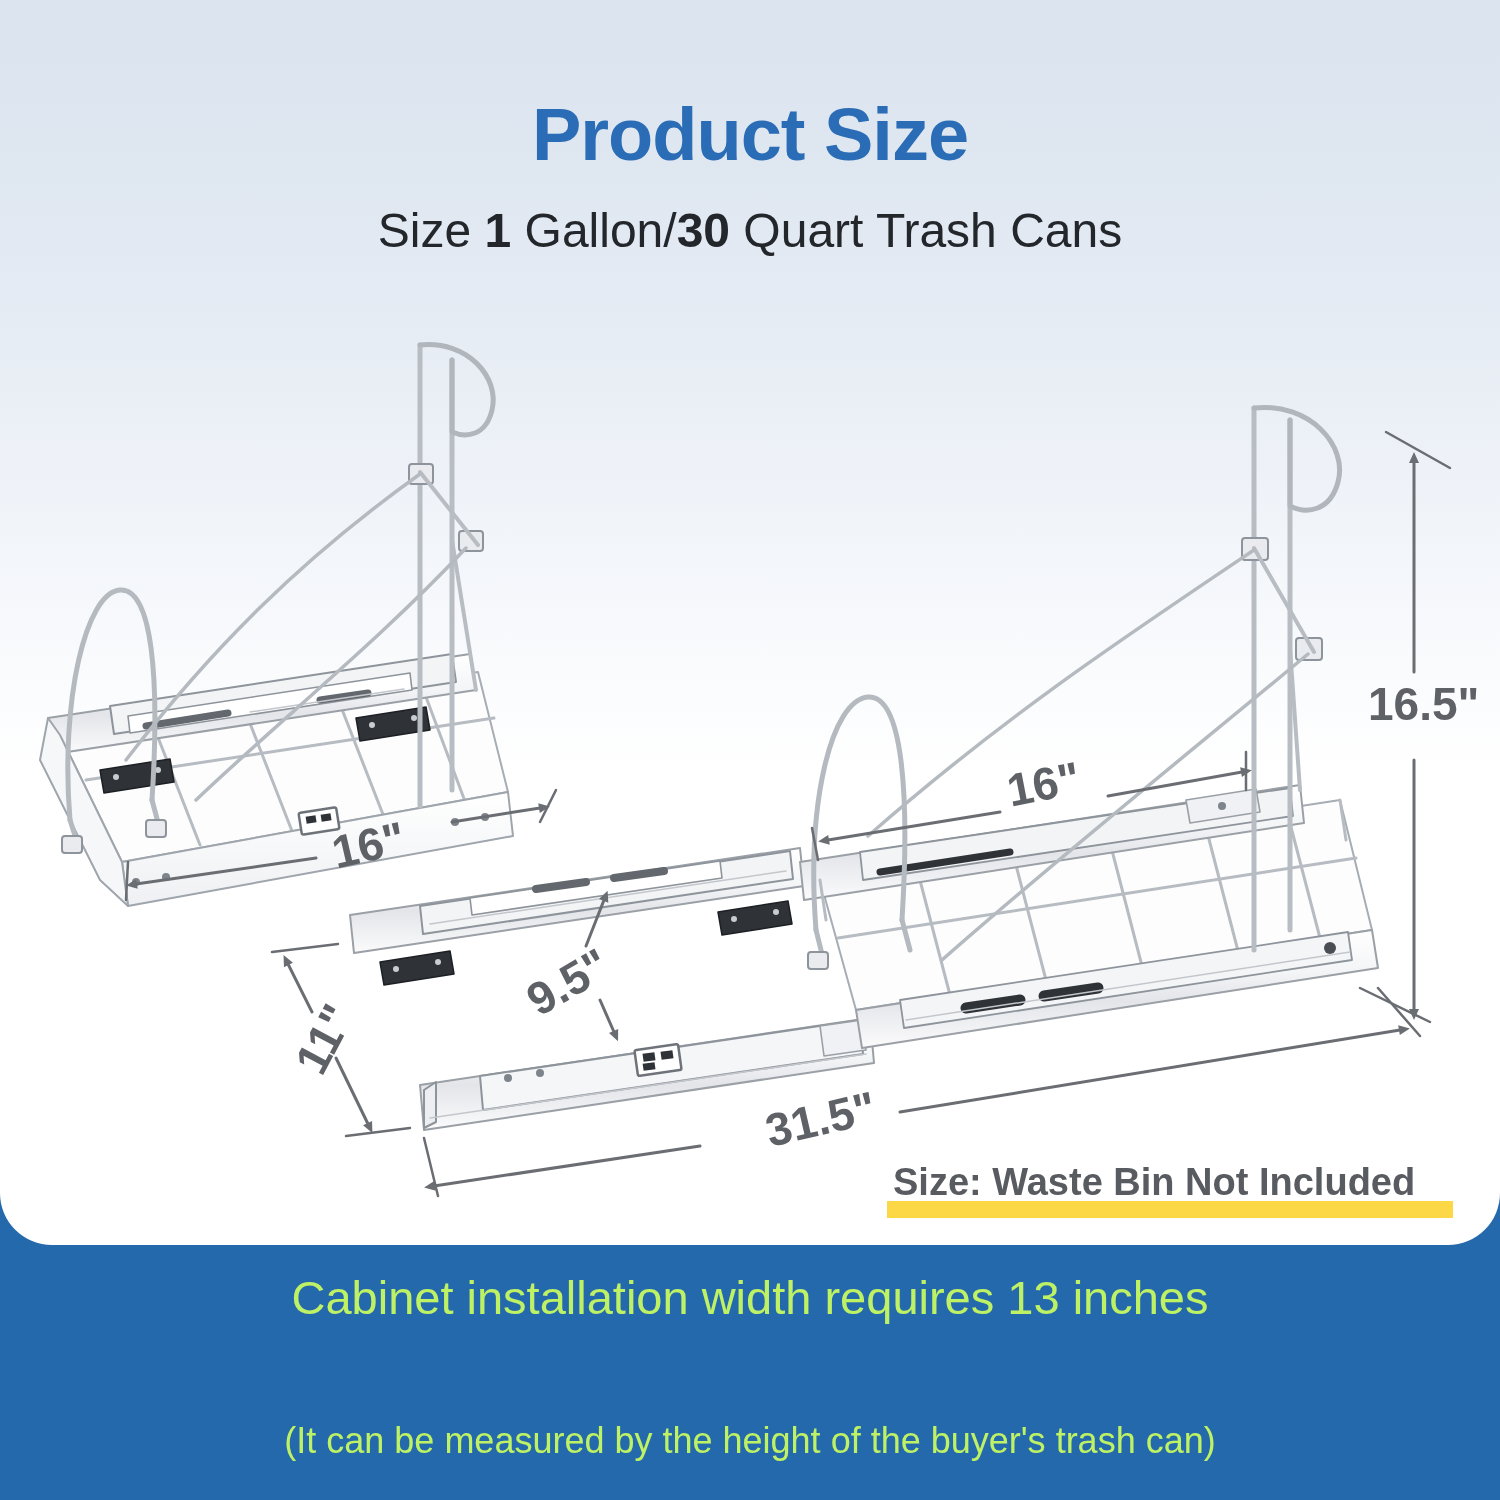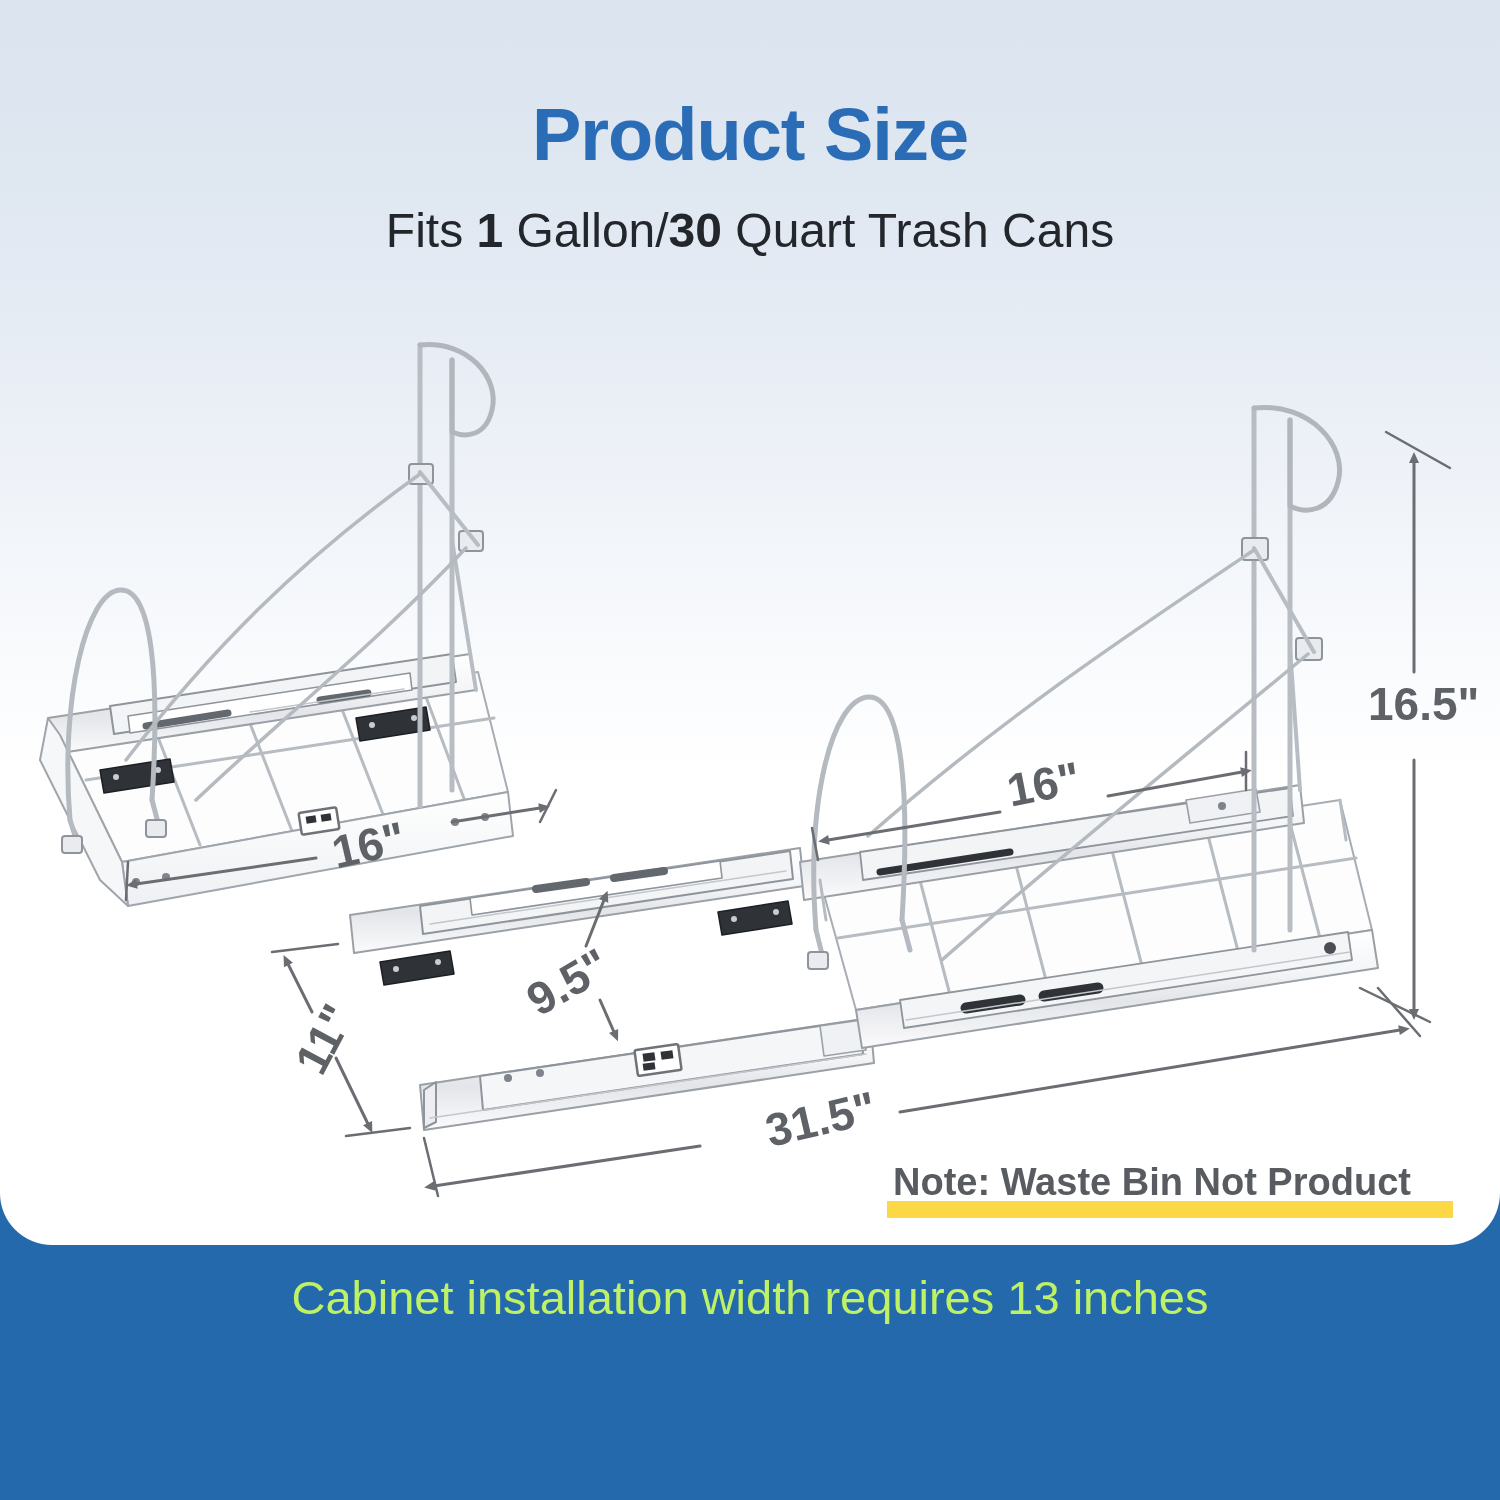--- a/index.html
+++ b/index.html
@@ -97,21 +97,21 @@
 </style>
 </head>
 <body>
 
 <div id="root">
 
   <div class="card">
 
     <div class="title">Product Size</div>
 
-    <div class="subtitle"><span>Fits </span><b>1</b><span> Gallon/</span><b>30</b><span> Quart Trash Cans</span></div>
+    <div class="subtitle"><span>Size </span><b>1</b><span> Gallon/</span><b>30</b><span> Quart Trash Cans</span></div>
 
     <div class="stage">
       <svg width="1500" height="1245" viewBox="0 0 1500 1245">
         <defs>
           <linearGradient id="metalH" x1="0" y1="0" x2="0" y2="1">
             <stop offset="0%" stop-color="#ffffff"></stop>
             <stop offset="35%" stop-color="#f4f5f7"></stop>
             <stop offset="60%" stop-color="#e3e5e9"></stop>
             <stop offset="100%" stop-color="#fbfbfc"></stop>
           </linearGradient>
@@ -297,21 +297,22 @@
       <div class="dim dim-16-left">16"</div>
       <div class="dim dim-16-right">16"</div>
       <div class="dim dim-165">16.5"</div>
       <div class="dim dim-95">9.5"</div>
       <div class="dim dim-11">11"</div>
       <div class="dim dim-315">31.5"</div>
     </div>
 
     <div class="note-wrap">
       <div class="note-hl"></div>
-      <div class="note-text">Note: Waste Bin Not Product</div>
+      <div class="note-text">Size: Waste Bin Not Included</div>
     </div>
 
   </div>
 
   <div class="banner"></div>
   <div class="banner-line b1">Cabinet installation width requires 13 inches</div>
+  <div class="banner-line b3">(It can be measured by the height of the buyer's trash can)</div>
 
 </div>
 
 </body></html>

